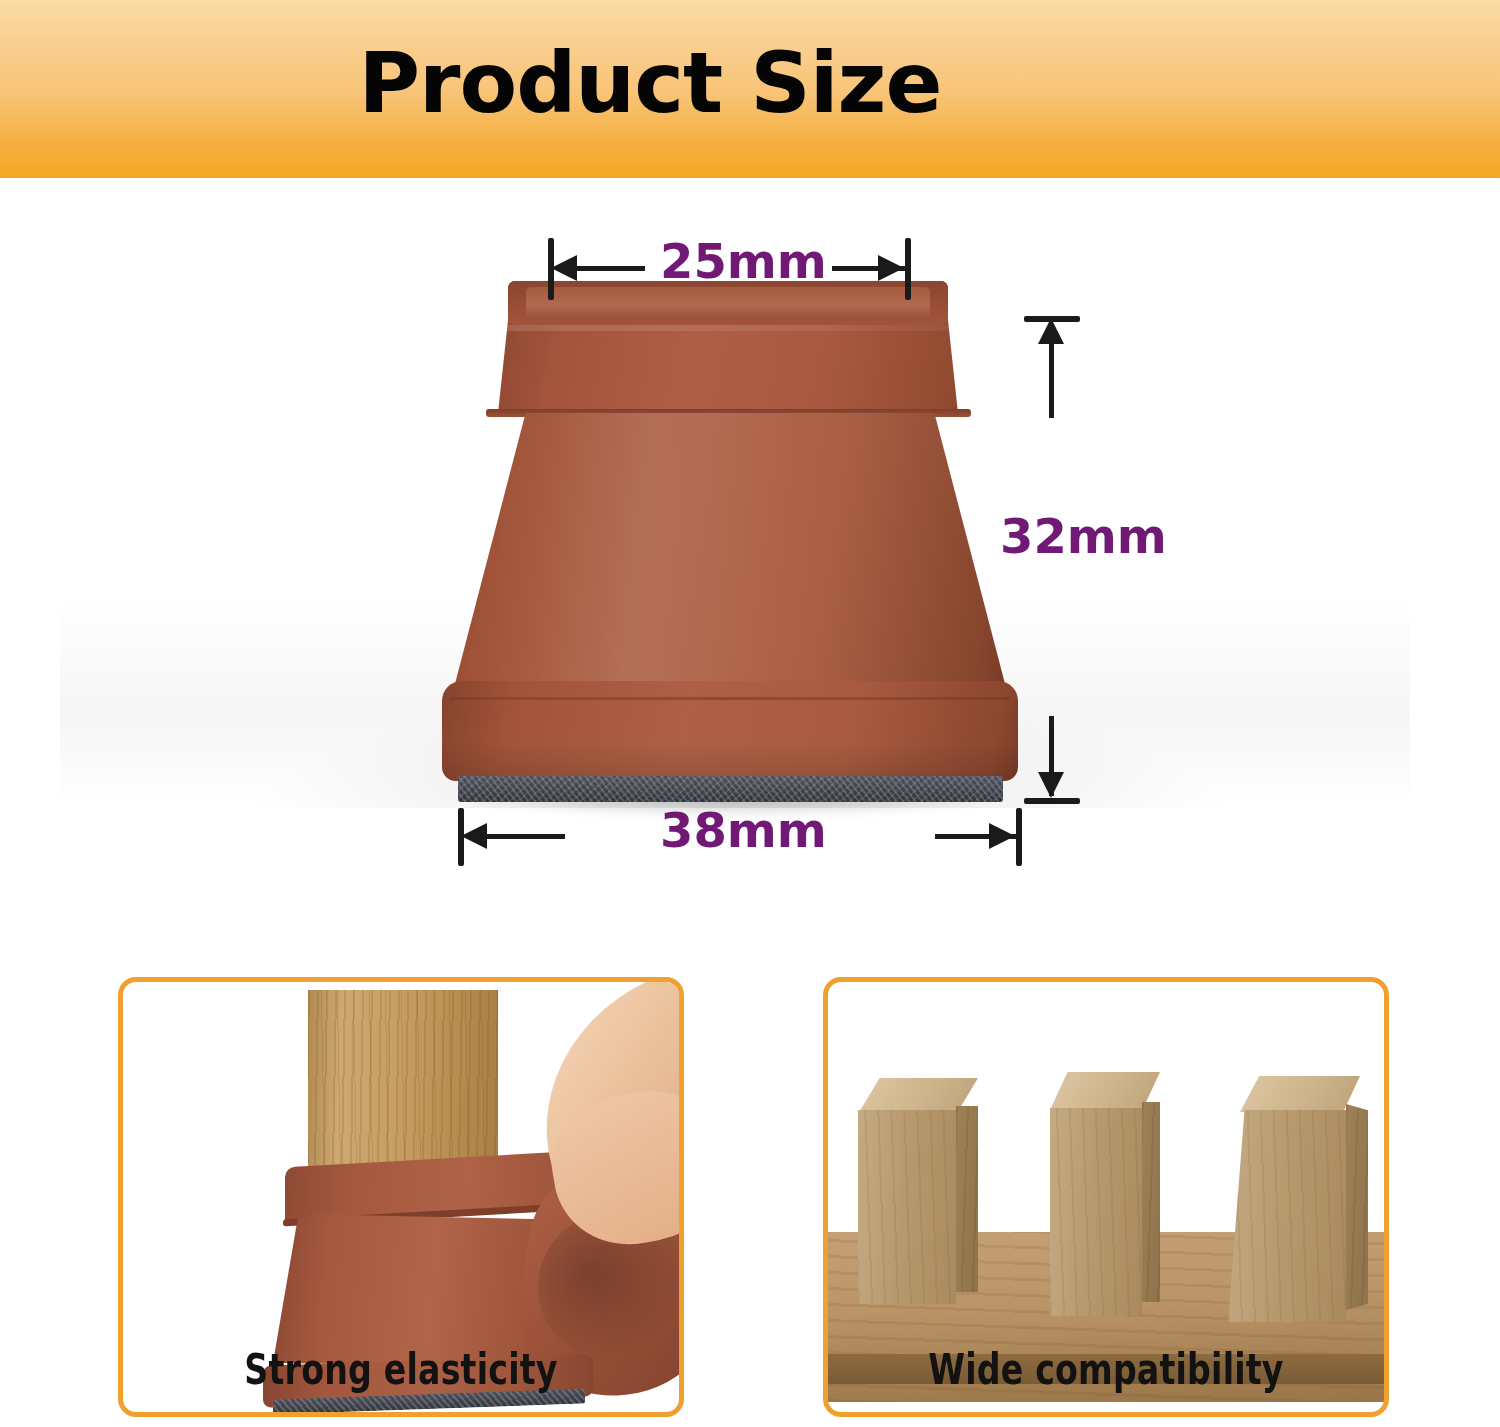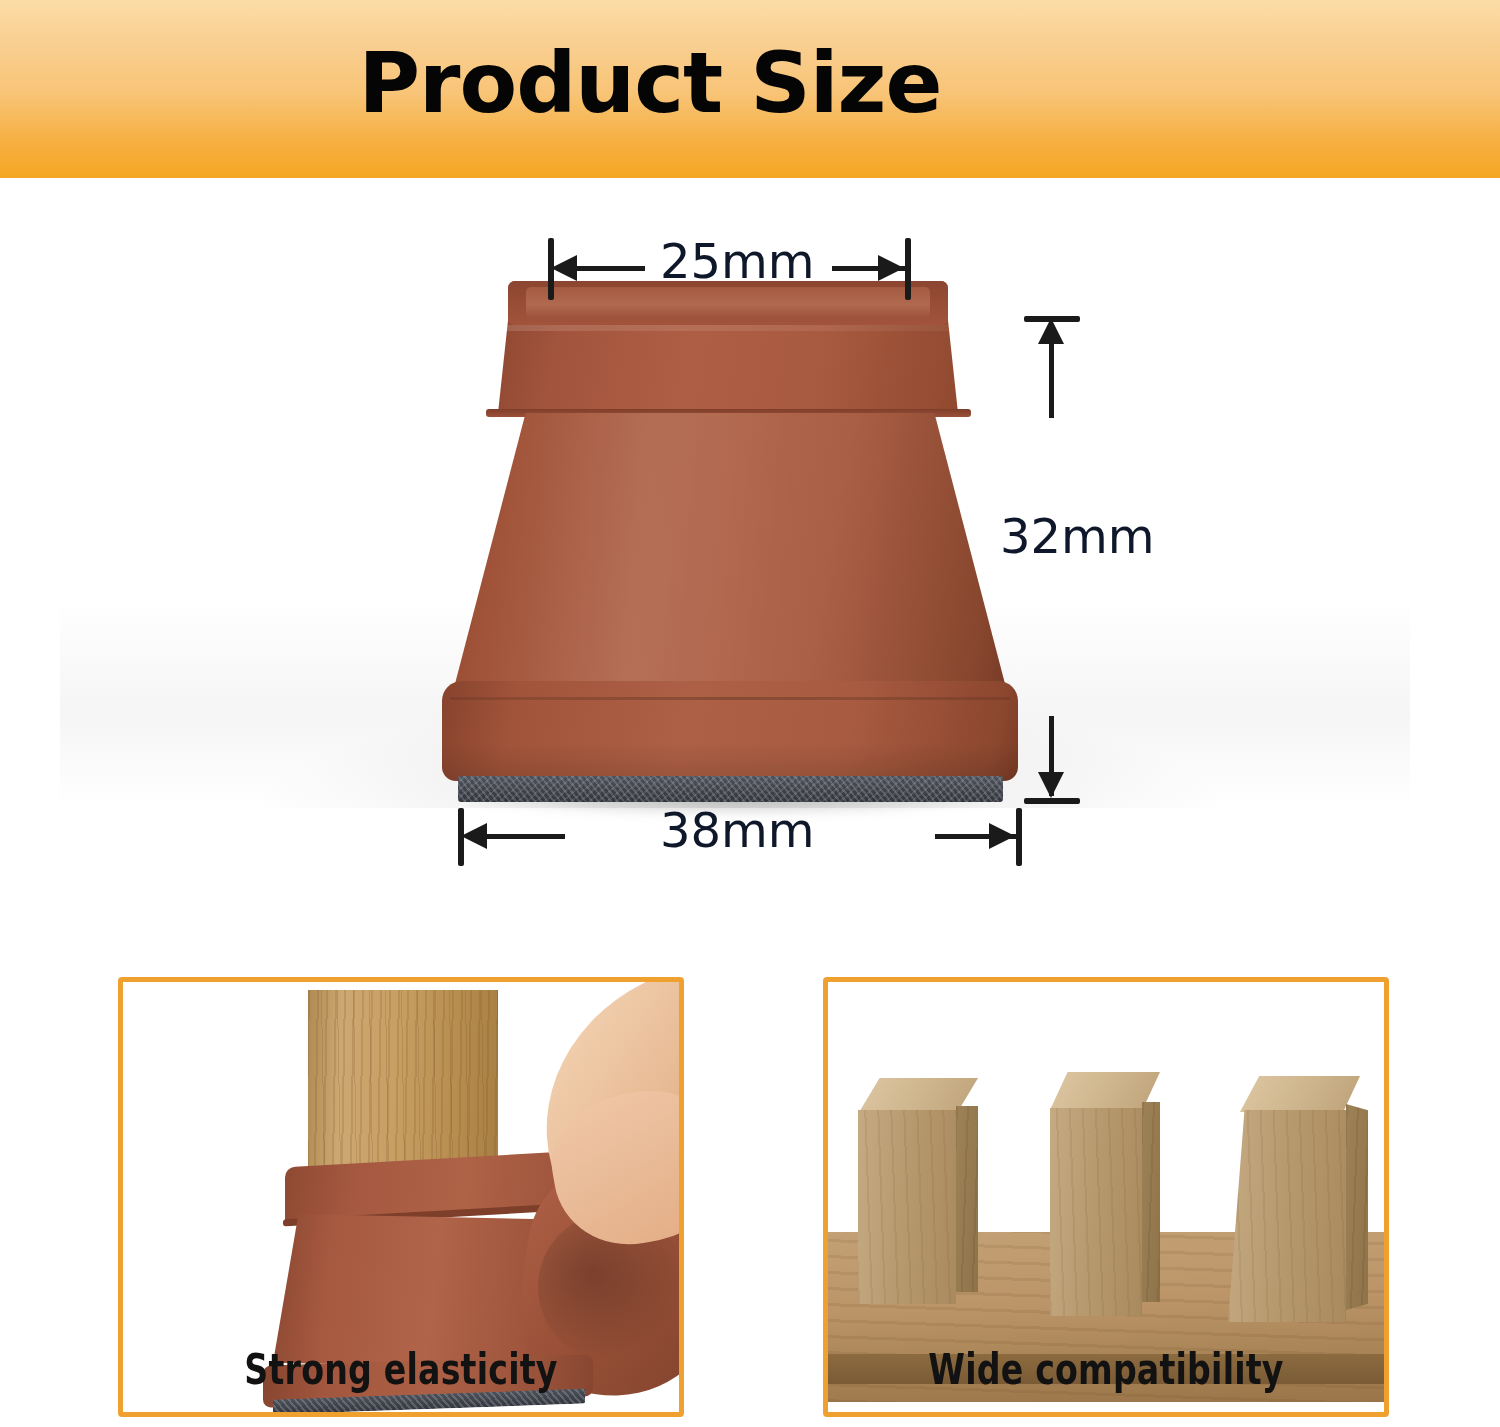--- a/index.html
+++ b/index.html
@@ -110,35 +110,35 @@
   .felt{
     position:absolute;left:28px;top:503px;width:545px;height:26px;
     background:
       repeating-linear-gradient(52deg, rgba(255,255,255,.16) 0 2px, rgba(0,0,0,0) 2px 5px),
       repeating-linear-gradient(-42deg, rgba(255,255,255,.10) 0 2px, rgba(0,0,0,0) 2px 6px),
       linear-gradient(to bottom,#4e525c 0%,#41444d 45%,#32353d 100%);
     border-radius:3px;
   }
 
   
-  .dim-label{position:absolute;color:#0f172a;font-size:48px;
-             font-family:"DejaVu Sans", sans-serif;font-weight:400;white-space:nowrap;}
+  .dim-label{position:absolute;color:#701a75;font-size:48px;
+             font-family:"DejaVu Sans", sans-serif;font-weight:700;white-space:nowrap;}
   .tick-v{position:absolute;width:6px;background:#1a1a1a;border-radius:2px;}
   .tick-h{position:absolute;height:6px;background:#1a1a1a;border-radius:2px;}
   .line-h{position:absolute;height:5px;background:#1a1a1a;}
   .line-v{position:absolute;width:5px;background:#1a1a1a;}
   .arw{position:absolute;width:0;height:0;}
   .arw-l{border-top:13px solid transparent;border-bottom:13px solid transparent;border-right:26px solid #1a1a1a;}
   .arw-r{border-top:13px solid transparent;border-bottom:13px solid transparent;border-left:26px solid #1a1a1a;}
   .arw-u{border-left:13px solid transparent;border-right:13px solid transparent;border-bottom:26px solid #1a1a1a;}
   .arw-d{border-left:13px solid transparent;border-right:13px solid transparent;border-top:26px solid #1a1a1a;}
 
   
   .panel{
-    position:absolute;border:5px solid #f0a02e;border-radius:4px;
+    position:absolute;border:5px solid #f0a02e;border-radius:18px;
     background:#ffffff;box-sizing:border-box;overflow:hidden;
   }
   .panel-caption{
     position:absolute;left:0;bottom:18px;width:100%;text-align:center;
     font-family:"DejaVu Sans Condensed","DejaVu Sans", sans-serif;
     font-weight:700;font-size:42px;color:#121212;letter-spacing:.2px;
     transform:scaleX(.88);
   }
   .panel-art{position:absolute;left:0;top:0;width:100%;height:100%;}
 

